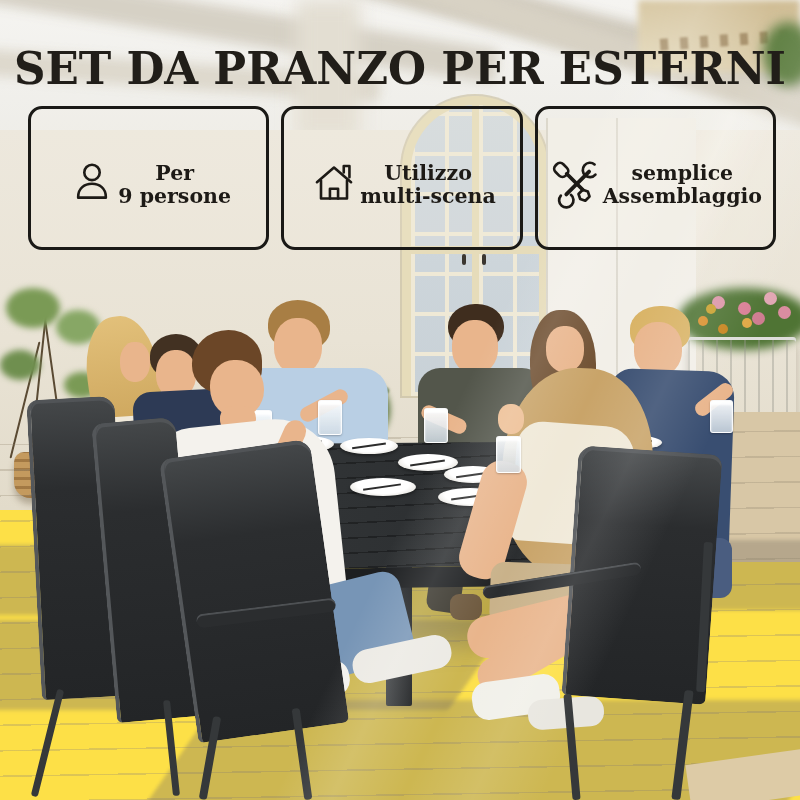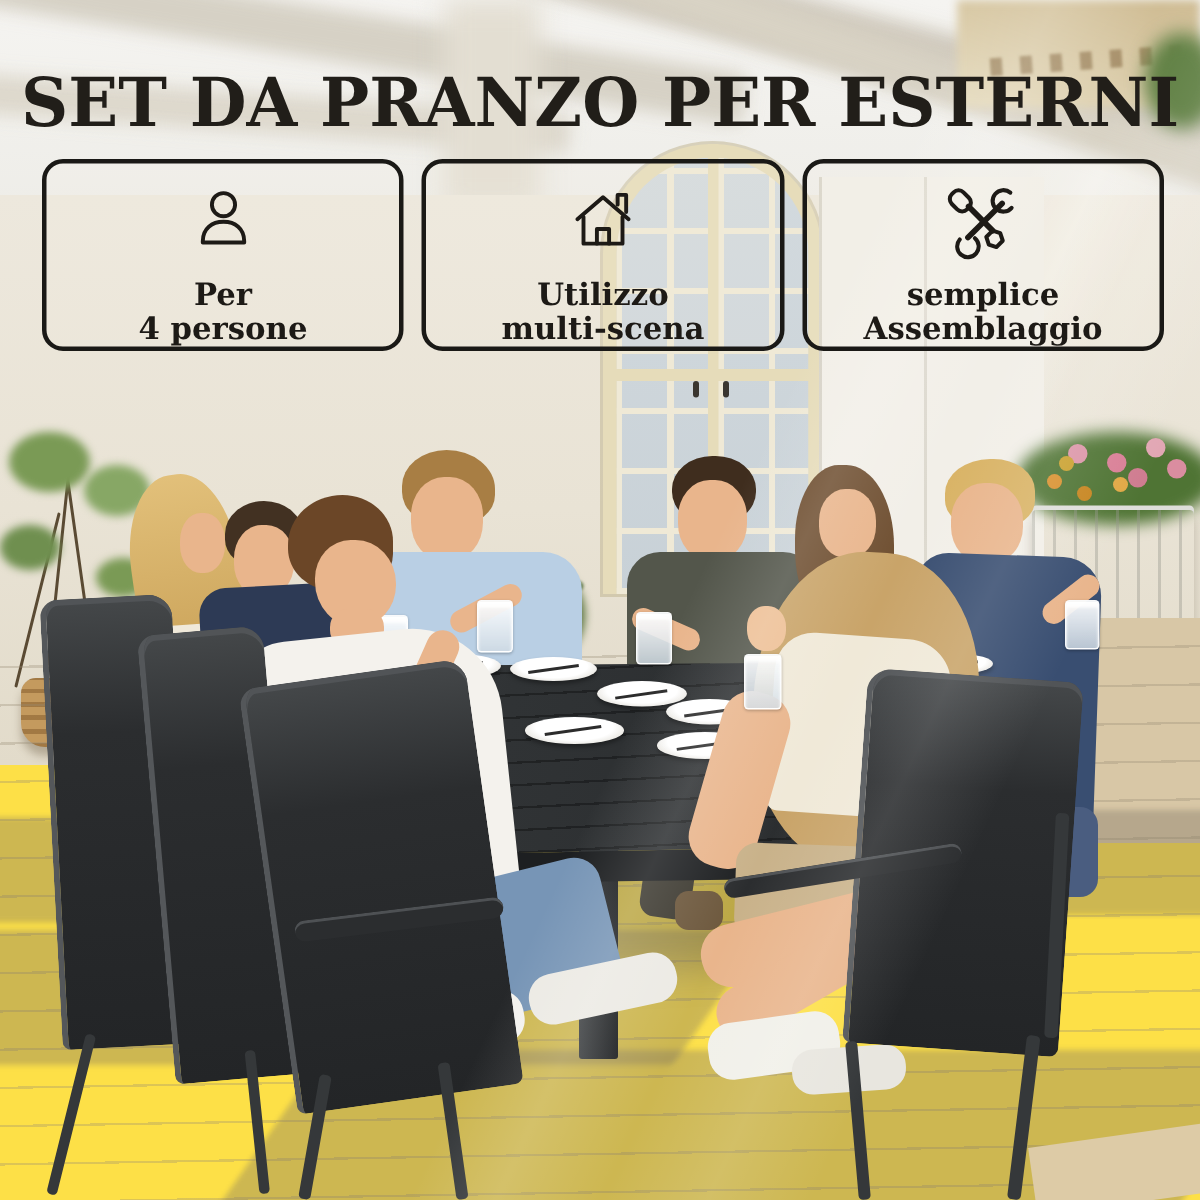--- a/index.html
+++ b/index.html
@@ -92,23 +92,23 @@
     border-radius:12px 16px 6px 6px;border-left:4px solid #54575a;box-shadow:inset 0 4px 0 #515457;}
   .chairleg{background:#35383a;border-radius:3px;}
   .armrest{background:#2b2d2f;border-radius:8px;box-shadow:inset 0 2px 0 #4e5154;}
   .flare{left:0;top:0;width:800px;height:800px;pointer-events:none;
     background:linear-gradient(115deg,transparent 55%,rgba(255,255,255,.14) 60%,transparent 66%,rgba(255,255,255,.12) 72%,transparent 78%);}
 
   
   .title{left:0;top:42px;width:800px;text-align:center;font-weight:700;font-size:45px;
     letter-spacing:0px;color:#211e19;transform:scaleX(.97);}
   .badges{left:28px;top:106px;width:748px;display:flex;gap:12px;}
-  .badge{flex:1;height:128px;border:3px solid #1a1916;border-radius:14px;
-    background:rgba(246,242,228,.14);display:flex;flex-direction:column;
-    align-items:center;justify-content:space-between;padding-top:10px;box-sizing:border-box;}
+  .badge{flex:1;height:144px;border:3px solid #1a1916;border-radius:14px;
+    background:rgba(246,242,228,.14);display:flex;flex-direction:row;
+    align-items:center;justify-content:center;padding-top:10px;box-sizing:border-box;}
   .badge .icon{height:56px;display:flex;align-items:center;justify-content:center;}
   .badge .label{margin-top:4px;font-size:20.5px;line-height:1.12;font-weight:700;
     color:#1d1a16;text-align:center;}
   svg.glyph{stroke:#1d1a16;fill:none;stroke-width:3.2;stroke-linecap:round;stroke-linejoin:round;}
 </style>
 </head>
 <body>
 
 <div class="canvas">
 
@@ -268,21 +268,21 @@
   <div class="abs badges">
     <div class="badge">
       <div class="icon">
         <svg class="glyph" width="52" height="52" viewBox="0 0 64 64">
           <circle cx="32" cy="19" r="9.5"></circle>
           <path d="M15 50 v-1 c0-10.5 7.6-16 17-16 s17 5.5 17 16 v1 z"></path>
         </svg>
       </div>
       <div class="label">
         <div>Per</div>
-          <div>4 persone</div>
+          <div>9 persone</div>
       </div>
     </div>
     <div class="badge">
       <div class="icon">
         <svg class="glyph" width="52" height="52" viewBox="0 0 64 64">
           <path d="M11 31 L32 13 L53 31"></path>
           <path d="M44 19 v-8 h7 v14"></path>
           <path d="M16 29 V51 H48 V29"></path>
           <path d="M27 51 V39 h10 v12"></path>
         </svg>

